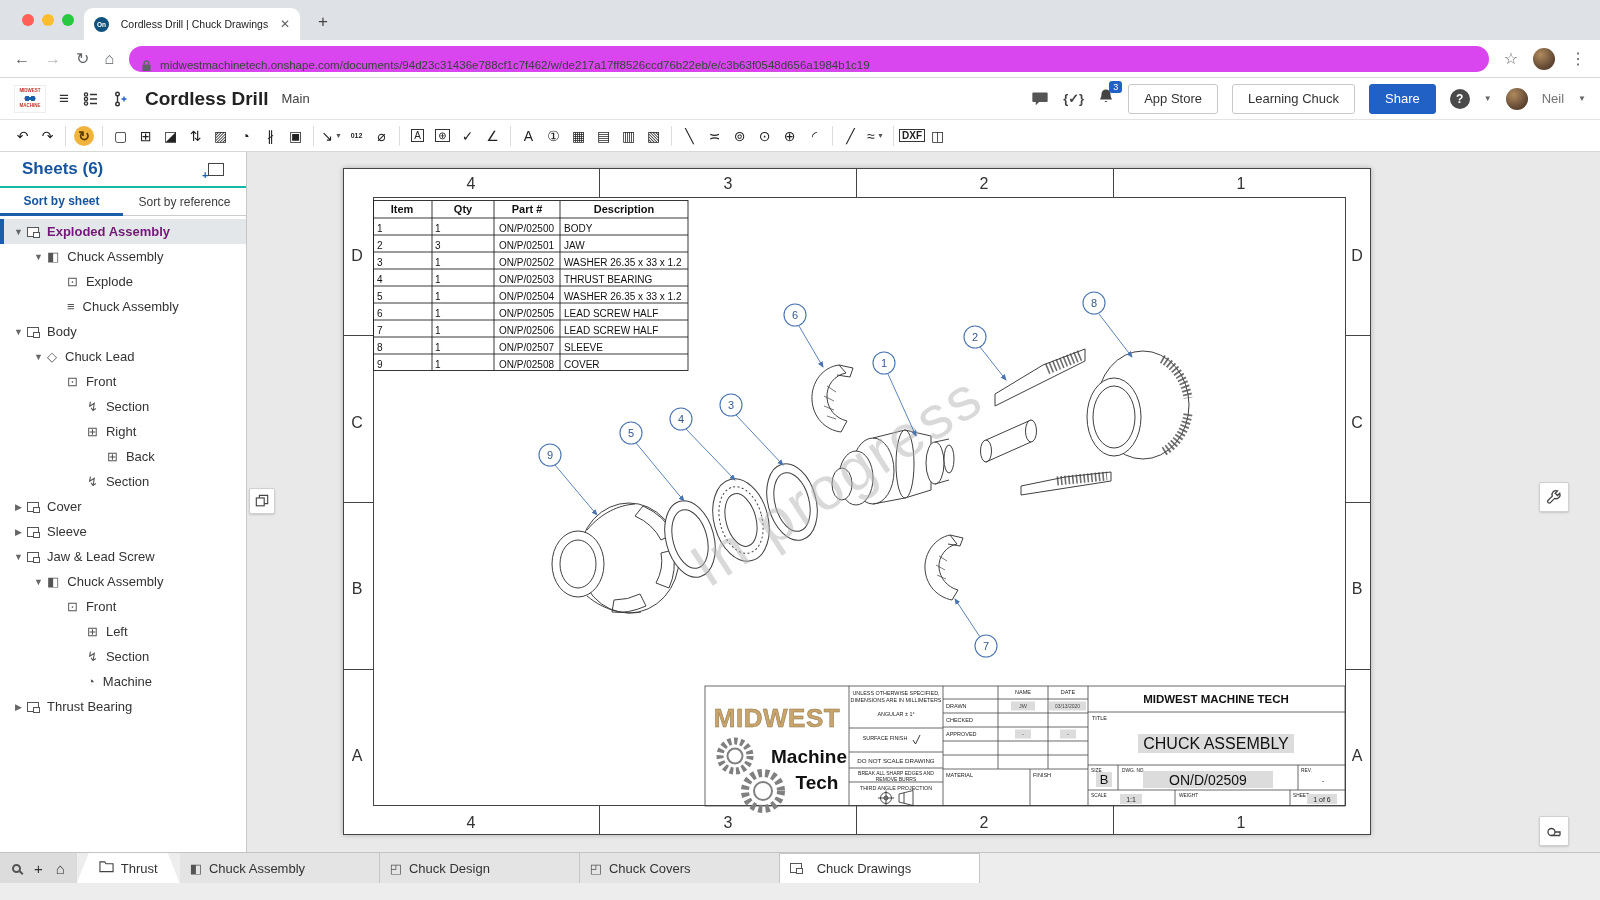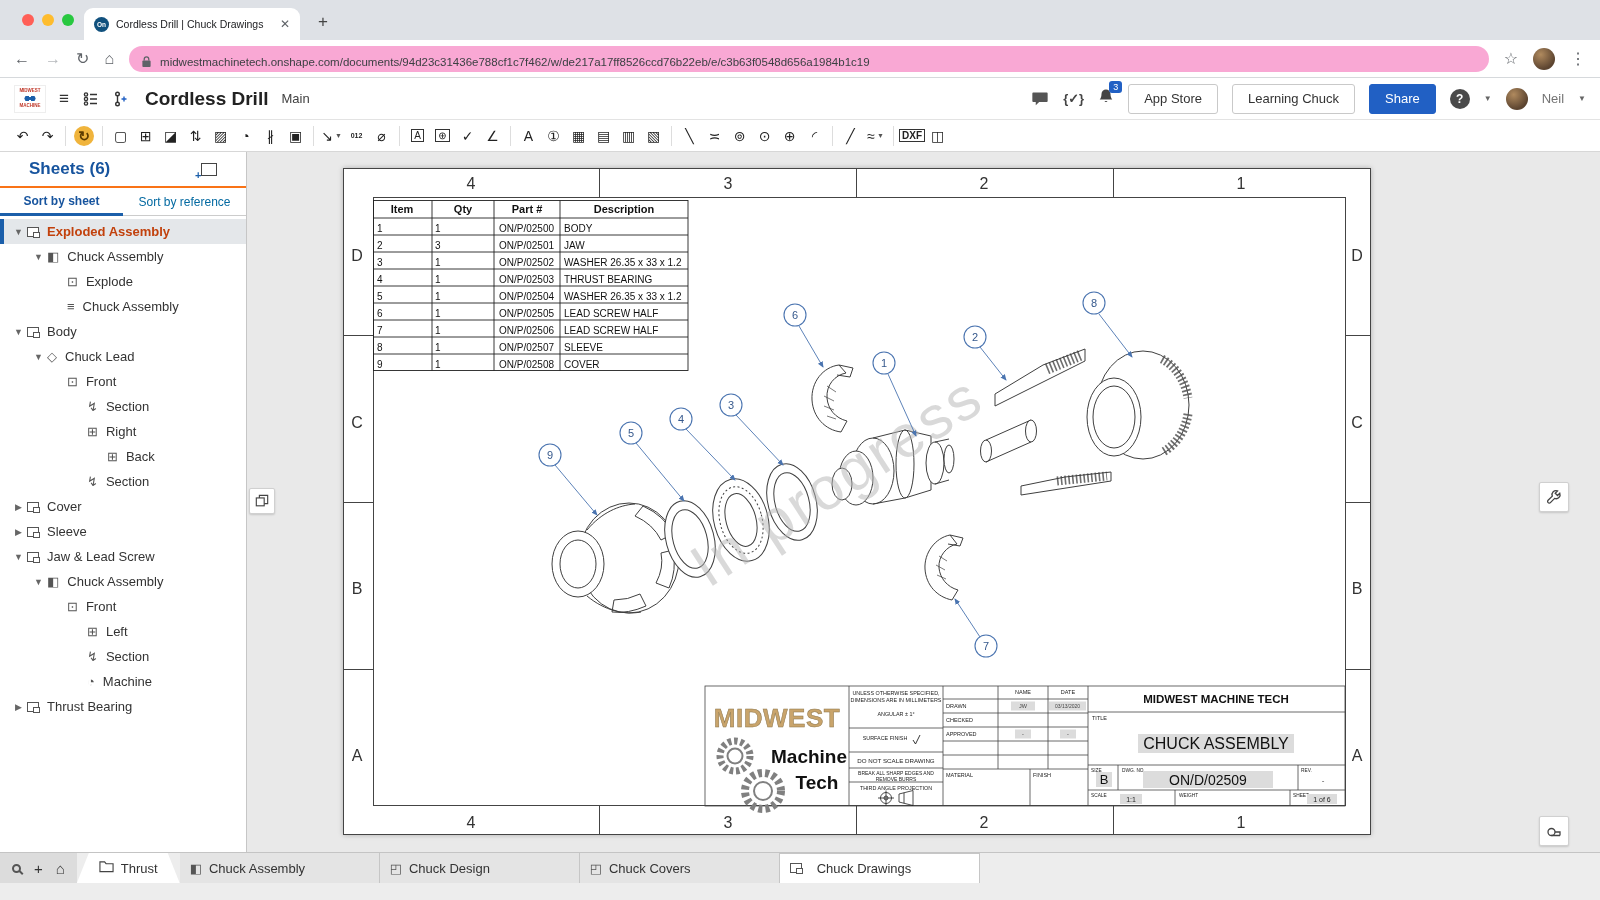--- a/index.html
+++ b/index.html
@@ -10,31 +10,31 @@
   .chrome-strip { position:relative; height:40px; background:#dee1e6; }
   .lights { position:absolute; left:22px; top:14px; display:flex; gap:8px; }
   .light { width:12px; height:12px; border-radius:50%; }
   .l-red{background:#ff5f57}.l-yellow{background:#febc2e}.l-green{background:#28c840}
   .btab { position:absolute; left:84px; top:8px; height:32px; width:216px;
     background:#fff; border-radius:9px 9px 0 0; display:flex; align-items:center;
     padding:0 10px; gap:7px; font-size:10.5px; color:#202124; }
   .favicon { width:15px; height:15px; border-radius:50%; background:#11517e;
     color:#fff; font-size:6.5px; font-weight:bold; display:flex; align-items:center;
     justify-content:center; flex:none; }
-  .btab .title { flex:1; white-space:nowrap; overflow:hidden; }
+  .btab .title { flex:1; white-space:nowrap; overflow:hidden;text-align:center; }
   .tab-close { color:#5f6368; font-size:12px; }
   .newtab { position:absolute; left:318px; top:12px; font-size:17px; color:#444; }
 
   
   .url-row { height:38px; background:#fff; display:flex; align-items:center;
     padding:0 14px; gap:15px; border-bottom:1px solid #d6d9dc; }
   .nav-ic { font-size:16px; color:#5f6368; }
   .nav-ic.dis { color:#b6b9bd; }
-  .omnibox { flex:1; height:26px; background:#f9a8d4; border-radius:13px;
-    display:flex; align-items:flex-end; padding:4px 12px; gap:8px;
+  .omnibox { flex:1; height:26px; background:#d946ef; border-radius:13px;
+    display:flex; align-items:flex-start; padding:13px 12px; gap:8px;
     font-size:11.5px; color:#3c4043; }
   .avatar { width:22px; height:22px; border-radius:50%;
     background:radial-gradient(circle at 35% 30%, #b08a5e, #5c4430 70%); }
 
   
   .os-header { height:42px; background:#fff; display:flex; align-items:center;
     padding:0 14px; gap:13px; border-bottom:1px solid #e3e3e3; }
   .mini-logo { width:32px; height:28px; border:1px solid #eee; display:flex;
     flex-direction:column; align-items:center; justify-content:center; line-height:1; }
   .mini-logo .ml1,.mini-logo .ml3 { font-size:4.5px; color:#c0392b; font-weight:bold; }
@@ -68,37 +68,37 @@
   .tb-icon.tiny { font-size:7px; font-weight:bold; letter-spacing:0; }
   .tb-icon .crt { font-size:7px; color:#555; margin-left:2px; }
   .tb-div { width:1px; height:20px; background:#ddd; margin:0 5px; flex:none; }
 
   
   .main { display:flex; height:700px; }
 
   .sidebar { width:247px; background:#fff; border-right:1px solid #c6c6c6;
     display:flex; flex-direction:column; }
   .sheets-header { height:36px; display:flex; align-items:center;
-    padding:0 29px; border-bottom:2px solid #f97316; }
+    padding:0 22px; border-bottom:2px solid #14b8a6; }
   .sheets-title { font-size:17px; font-weight:bold; color:#17549e; }
   .new-sheet { margin-left:auto; position:relative; width:16px; height:13px;
     border:1.5px solid #444; }
   .new-sheet::before { content:"+"; position:absolute; left:-7px; bottom:-6px;
     color:#1b5faa; font-weight:bold; font-size:11px; background:#fff; line-height:1; }
   .sort-tabs { display:flex; height:28px; font-size:12px;justify-content:center; }
   .sort-tab { flex:1; display:flex; align-items:center; justify-content:center;
-    color:#0369a1; border-bottom:1px solid #ccc; }
+    color:#404040; border-bottom:1px solid #ccc; }
   .sort-tab.active { color:#17549e; font-weight:bold; border-bottom:3px solid #1b5faa; }
   .tree { flex:1; padding-top:3px; overflow:hidden; }
   .trow { display:flex; align-items:center; height:25px; position:relative;
     font-size:13px; color:#333; }
   .trow.sel { background:#e4e7ea; }
   .trow.sel::before { content:""; position:absolute; left:0; top:0; bottom:0;
     width:4px; background:#1b5faa; }
-  .trow.sel .lbl { font-weight:bold; color:#c2410c; }
+  .trow.sel .lbl { font-weight:bold; color:#701a75; }
   .chev { width:17px; font-size:9px; color:#666; text-align:center; flex:none; }
   .ti { margin-right:8px; flex:none; }
   .gi { font-size:13px; color:#555; }
   .ic-sheet { display:inline-block; width:12px; height:10px;
     border:1.3px solid #555; position:relative; background:#fff; }
   .ic-sheet::after { content:""; position:absolute; right:-2px; bottom:-2px;
     width:5px; height:4px; border:1.3px solid #555; background:#fff; }
 
   .canvas { flex:1; position:relative; background:#e9e9e9; }
   .sheet-wrap { position:absolute; left:96px; top:16px; width:1028px; height:667px;

